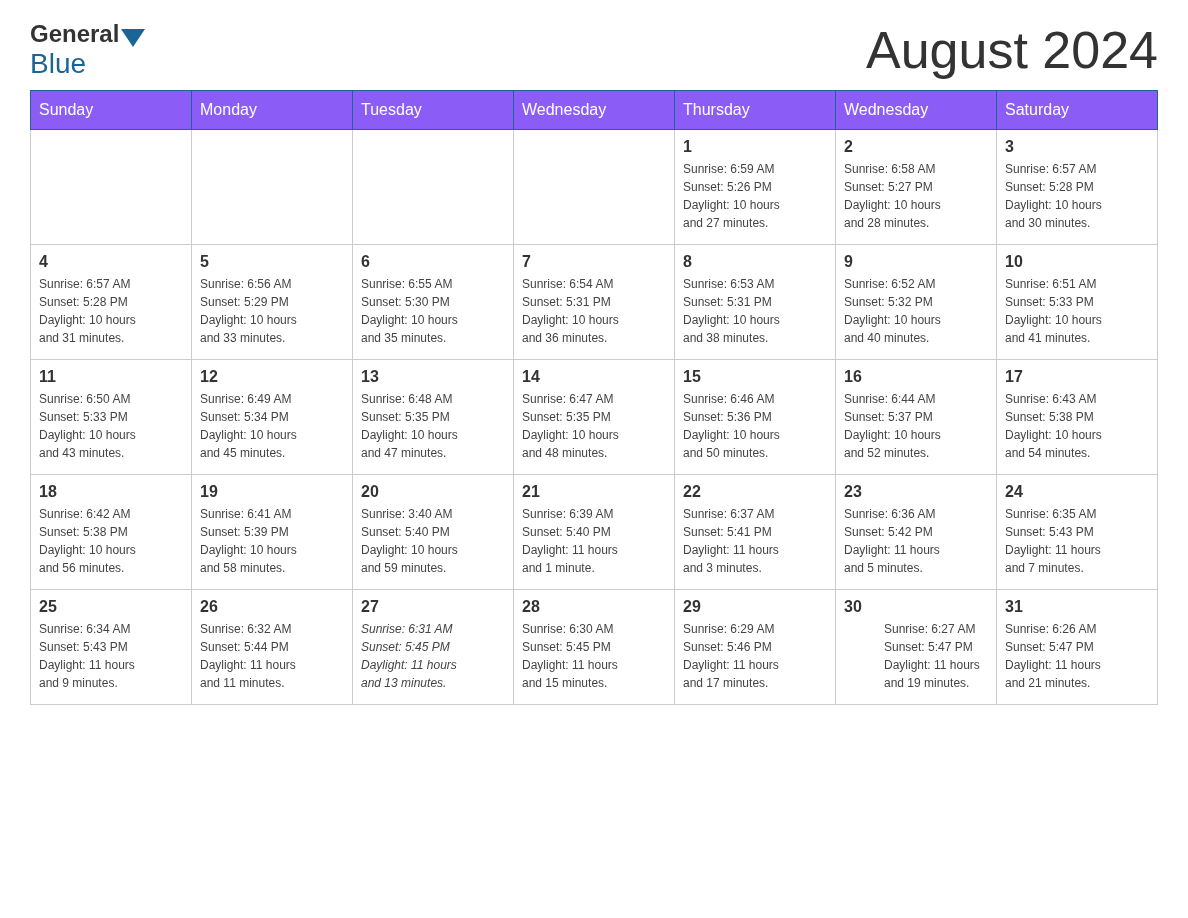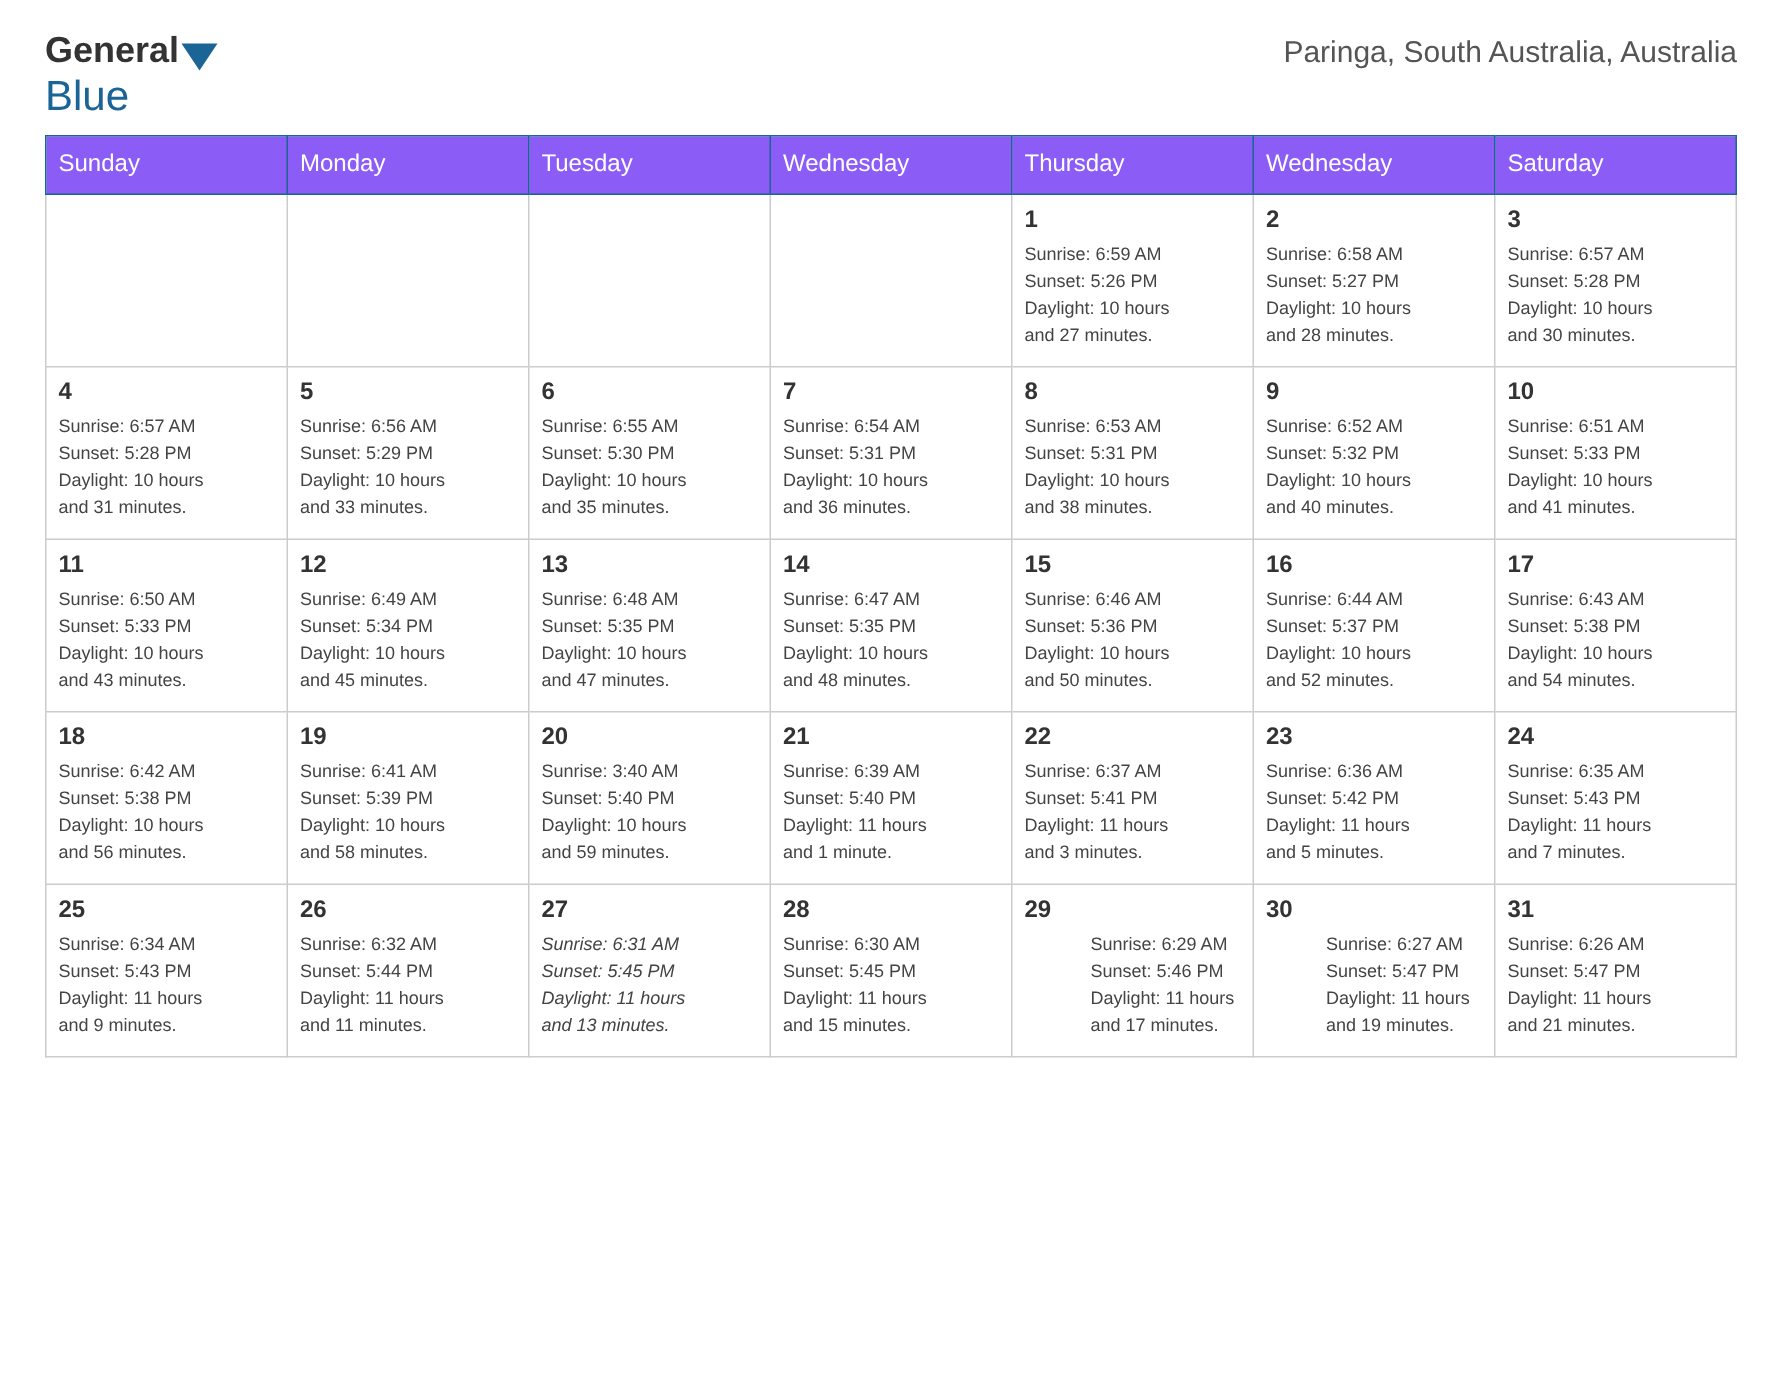--- a/index.html
+++ b/index.html
@@ -96,21 +96,21 @@
 
 <div class="header">
   <div class="logo">
     <div class="logo-text">
       <span class="logo-general">General</span>
       <span class="logo-arrow"></span>
     </div>
     <span class="logo-blue">Blue</span>
   </div>
   <div class="title-area">
-    <div class="location">Paringa, South Australia, Australia</div>
+    <div class="month-title">August 2024</div>
   </div>
 </div>
 
 <table class="calendar">
   <thead>
     <tr>
     <th>Sunday</th>
         <th>Monday</th>
         <th>Tuesday</th>
         <th>Wednesday</th>
@@ -324,21 +324,21 @@
         </td>
         <td>
           <div class="day-number">28</div>
           <div class="day-info" style="white-space: pre-line;">Sunrise: 6:30 AM
 Sunset: 5:45 PM
 Daylight: 11 hours
 and 15 minutes.</div>
         </td>
         <td>
           <div class="day-number">29</div>
-          <div class="day-info" style="white-space: pre-line; margin-left: 44px;">Sunrise: 6:29 AM
+          <div class="day-info" style="white-space: pre-line;">Sunrise: 6:29 AM
 Sunset: 5:46 PM
 Daylight: 11 hours
 and 17 minutes.</div>
         </td>
         <td>
           <div class="day-number">30</div>
           <div class="day-info" style="white-space: pre-line; margin-left: 40px;">Sunrise: 6:27 AM
 Sunset: 5:47 PM
 Daylight: 11 hours
 and 19 minutes.</div>

